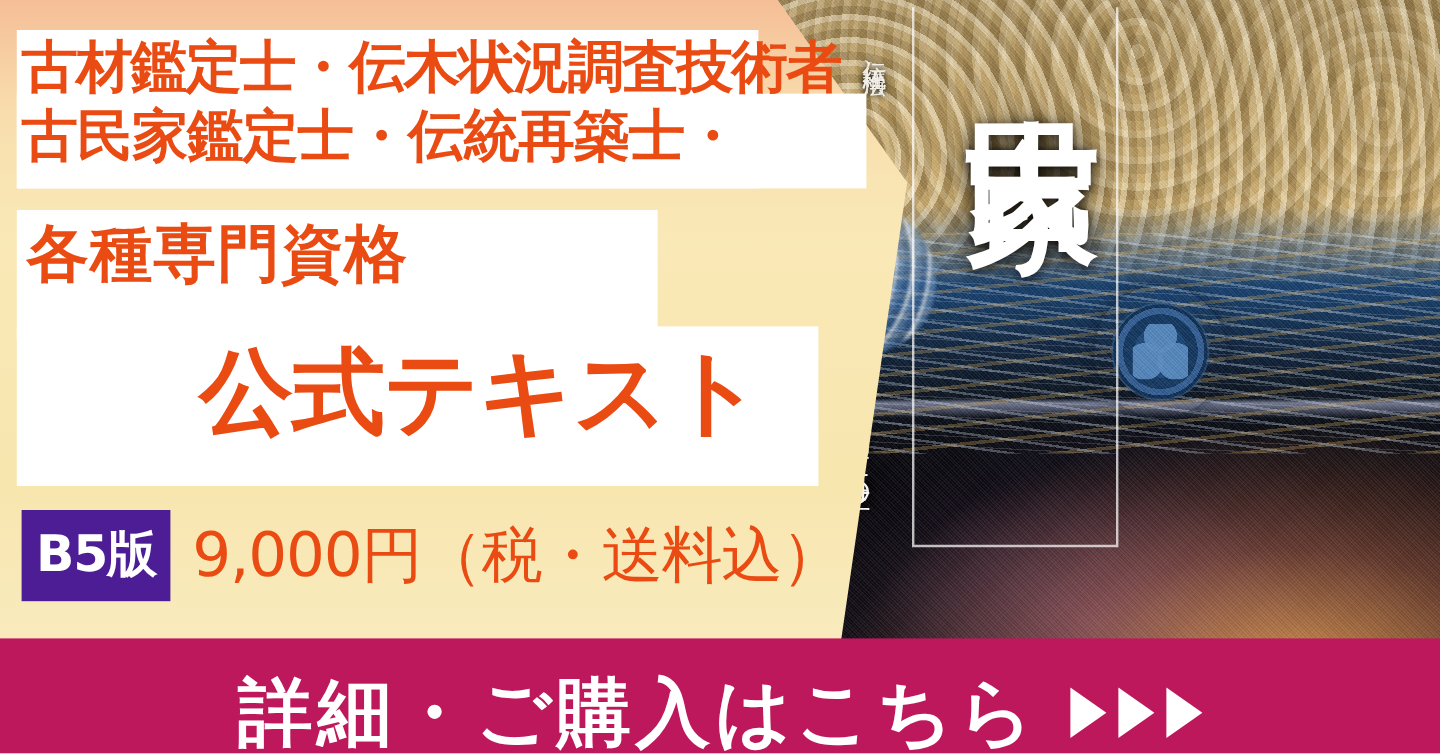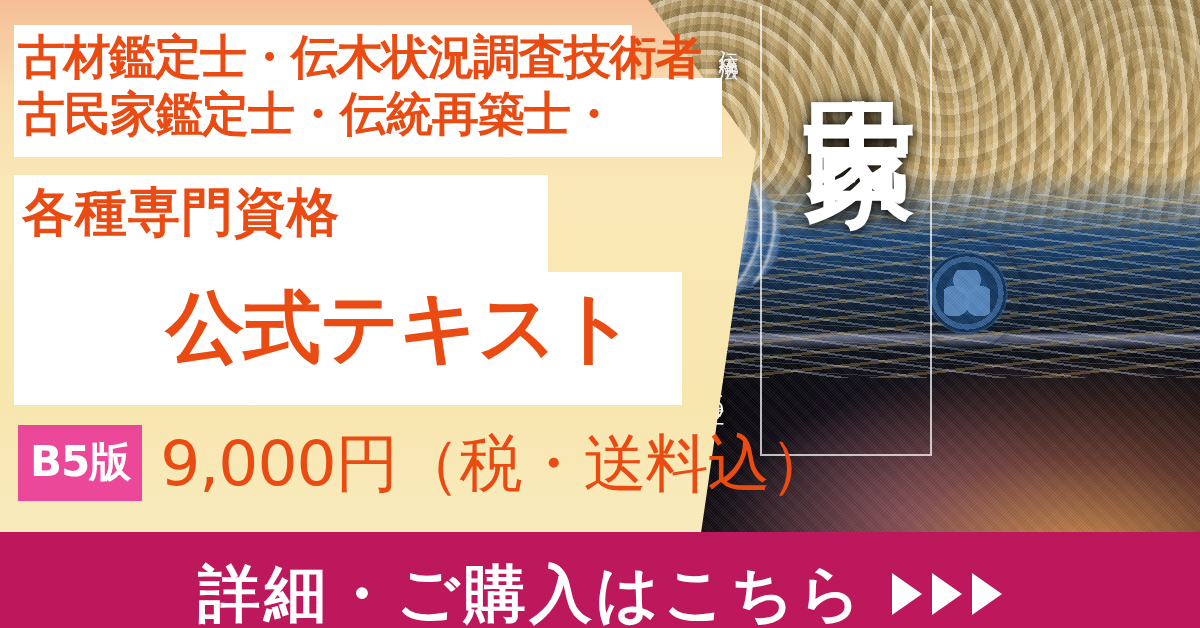--- a/index.html
+++ b/index.html
@@ -185,29 +185,29 @@
   .sub-2{
     position:absolute;left:166px;top:288px;
     font-family:"DejaVu Sans","Liberation Sans",sans-serif;
     font-weight:700;color:#ea4b12;
     font-size:78px;line-height:1;letter-spacing:-1px;white-space:nowrap;
   }
 
   
   .price-row{position:absolute;left:18px;top:425px;display:flex;align-items:center;}
   .badge{
-    background:#ec4899;color:#fff;
+    background:#4c1d95;color:#fff;
     font-family:"DejaVu Sans","Liberation Sans",sans-serif;
     font-weight:700;font-size:42px;line-height:1;
     padding:16px 12px 18px 12px;letter-spacing:-1px;white-space:nowrap;
   }
   .price{
     margin-left:18px;color:#ea4b12;
     font-family:"DejaVu Sans","Liberation Sans",sans-serif;
-    font-weight:400;font-size:63px;line-height:1;letter-spacing:-1px;white-space:nowrap;
+    font-weight:400;font-size:51px;line-height:1;letter-spacing:-1px;white-space:nowrap;
   }
 
   
   .cta{
     position:absolute;left:0;top:532px;width:1200px;height:124px;
     background:#be185d;display:flex;align-items:center;justify-content:center;
   }
   .cta-text{
     color:#fff;
     font-family:"DejaVu Sans","Liberation Sans",sans-serif;

